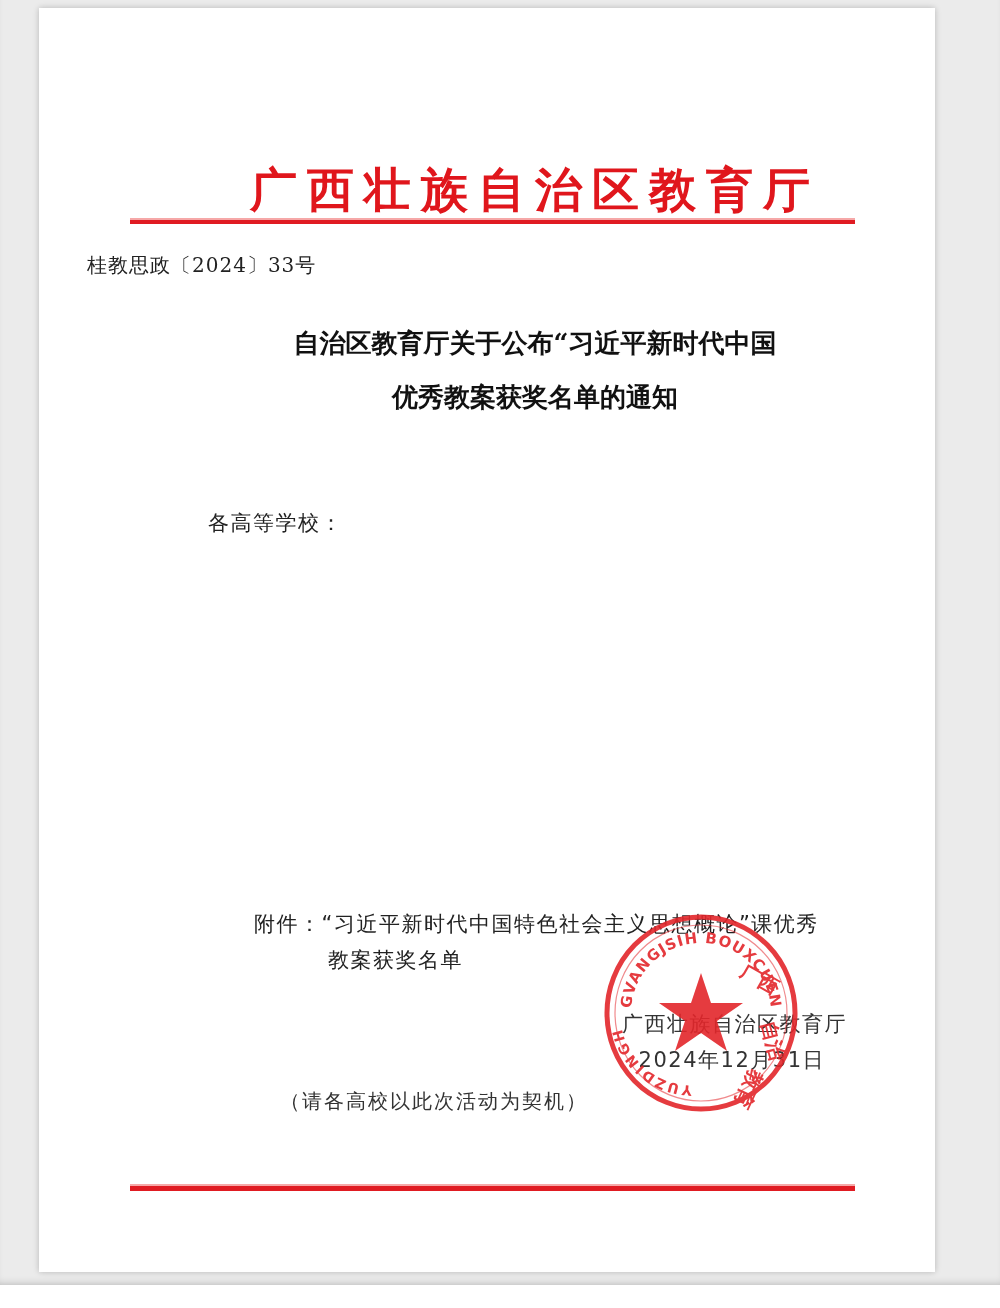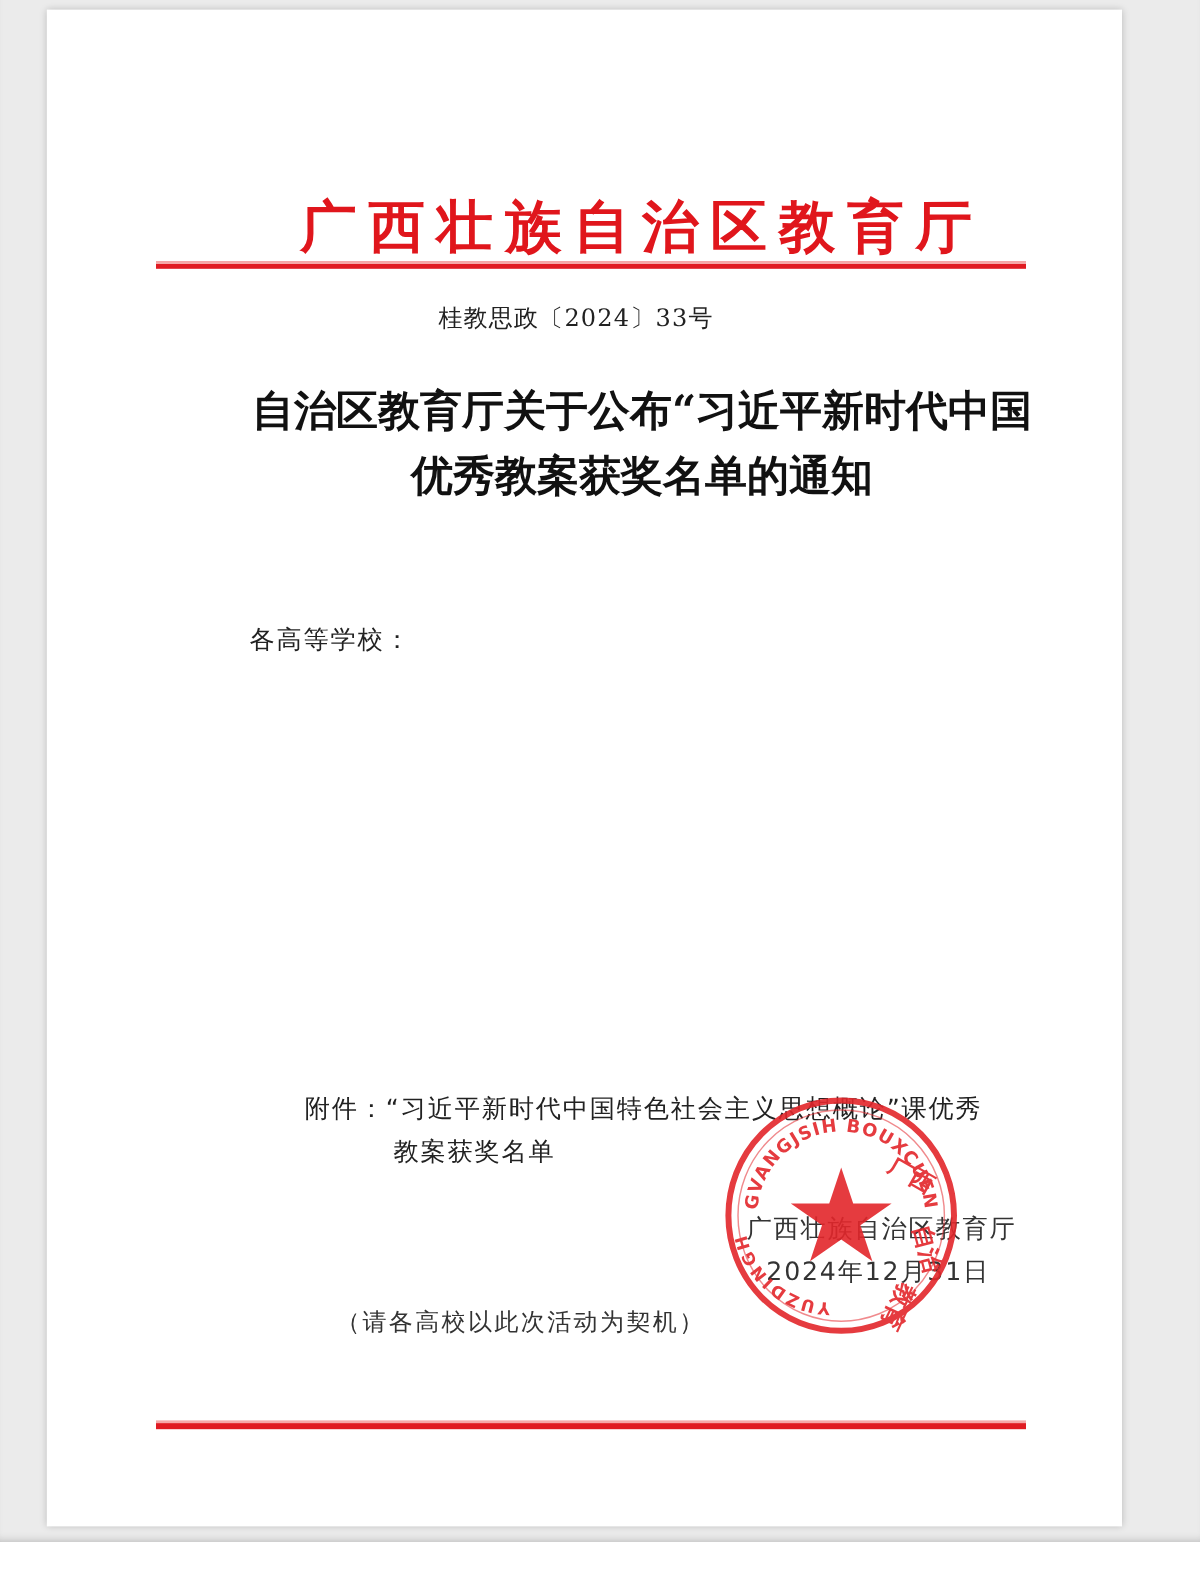--- a/index.html
+++ b/index.html
@@ -25,26 +25,26 @@
       line-height: 60px;
       font-family: "DejaVu Serif", serif;
     }
     .rule {
       left: 91px; width: 725px; height: 6px;
       background: #e01b22;
       border-top: 2px solid #f6a8a8;
       box-sizing: border-box;
     }
     .docno {
-      left: 0; width: 786px; top: 244px; text-align: center;
+      left: 0; width: 786px; top: 244px; text-align: left;
       font-size: 20px; color: #222; letter-spacing: 1px;
     }
     .title {
       left: 0; width: 896px; top: 308px; text-align: center;
-      font-size: 35px; font-weight: bold; color: #111; line-height: 54px;
+      font-size: 26px; font-weight: bold; color: #111; line-height: 54px;
     }
     .title div { white-space: nowrap; }
     .body-text {
       left: 121px; width: 665px; font-size: 21px; color: #222;
       line-height: 36px; letter-spacing: 1.5px;
       font-family: "DejaVu Sans", sans-serif;
       text-align: justify;
     }
     .para { text-indent: 44px; }
     .attach {
@@ -78,21 +78,21 @@
 
   <div class="abs rule" style="top:210px;"></div>
 
   <div class="abs docno">桂教思政〔2024〕33号</div>
 
   <div class="abs title">
     <div>自治区教育厅关于公布“习近平新时代中国</div>
     <div>优秀教案获奖名单的通知</div>
   </div>
 
-  <div class="abs body-text" style="top:510px;font-family:Liberation Mono, monospace;">
+  <div class="abs body-text" style="top:497px;">
     <div>各高等学校：</div>
   </div>
 
   <div class="abs attach">
     <div><span>附件：</span><span>“习近平新时代中国特色社会主义思想概论”课优秀</span></div>
     <div class="cont">教案获奖名单</div>
   </div>
 
   <div class="abs sign" style="top:1002px;">广西壮族自治区教育厅</div>
   <div class="abs sign" style="top:1038px; width:278px;">2024年12月31日</div>

